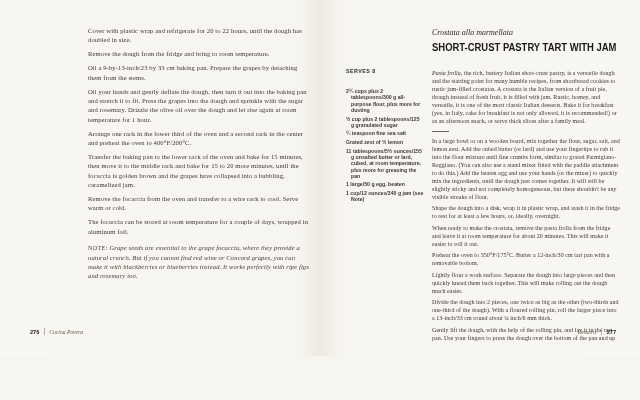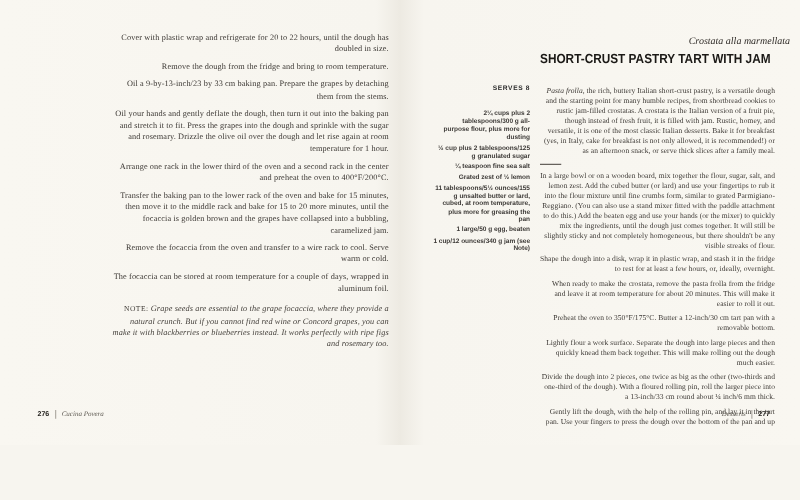--- a/index.html
+++ b/index.html
@@ -5,21 +5,20 @@
   html,body { margin:0; padding:0; }
   body {
     width:640px; height:400px; overflow:hidden;
     background:#f7f5ef;
     font-family:"Liberation Serif", serif;
     -webkit-font-smoothing:antialiased;
   }
   .spread {
     position:relative; width:640px; height:356px;
     background:linear-gradient(90deg,#f9f7f1 0%,#f7f5ef 47%,#edeae2 50%,#f7f5ef 53%,#f9f7f1 100%);
-    text-align:right;
   }
   
   .left-col { position:absolute; left:88px; top:26px; width:223px; }
   .left-col p {
     margin:0 0 4.6px; font-size:6.6px; line-height:1.42;
     color:#3b3733; letter-spacing:0.1px;
   }
   .note { font-style:italic; margin-top:7px !important; color:#45413c !important; }
   .note .note-label { font-style:normal; font-size:6px; letter-spacing:0.4px; }
   

